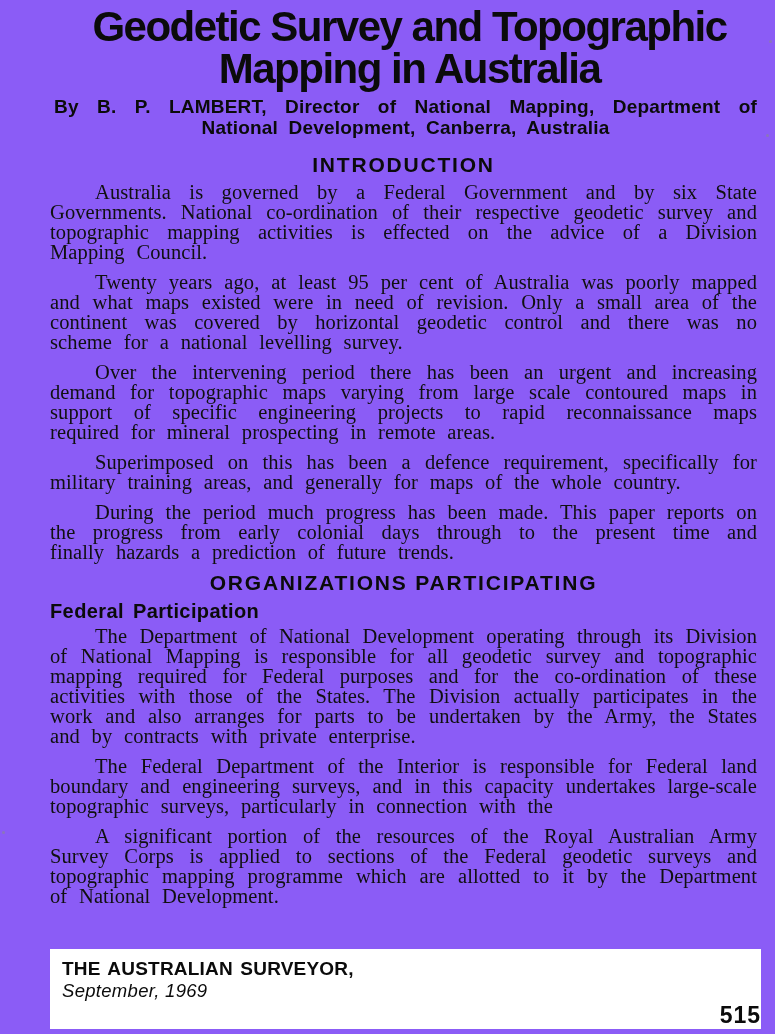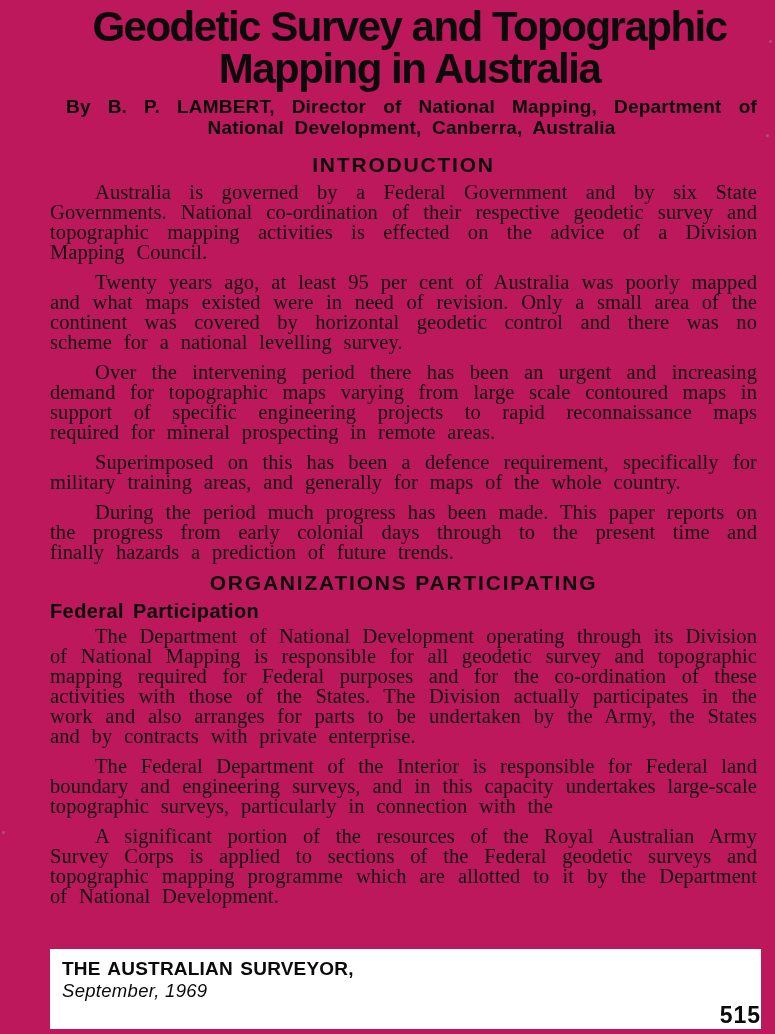--- a/index.html
+++ b/index.html
@@ -7,21 +7,21 @@
   body {
     width: 775px; height: 1034px;
     background: #ffffff;
     font-family: "Liberation Serif", serif;
     color: #101010;
   }
   .page {
     position: relative;
     width: 775px; height: 1034px;
     overflow: hidden;
-    background: #be185d;
+    background: #8b5cf6;
   }
   .content {
     padding: 6px 18px 0 50px;
   }
   .article-title {
     font-family: "Liberation Sans", sans-serif;
     font-weight: 700;
     font-size: 42px;
     line-height: 42px;
     letter-spacing: -1.5px;
@@ -32,21 +32,21 @@
   .title-line { display: block; }
   .byline {
     font-family: "Liberation Sans", sans-serif;
     font-weight: 700;
     font-size: 19px;
     line-height: 21px;
     letter-spacing: 0.2px;
     word-spacing: 5px;
     text-align: justify;
     text-align-last: center;
-    margin: 6px 0 0 16px;
+    margin: 6px 0 0 4px;
     color: #0b0b0b;
   }
   .section-heading {
     font-family: "Liberation Sans", sans-serif;
     font-weight: 700;
     font-size: 21px;
     line-height: 22px;
     letter-spacing: 1.8px;
     text-align: center;
     color: #0b0b0b;

